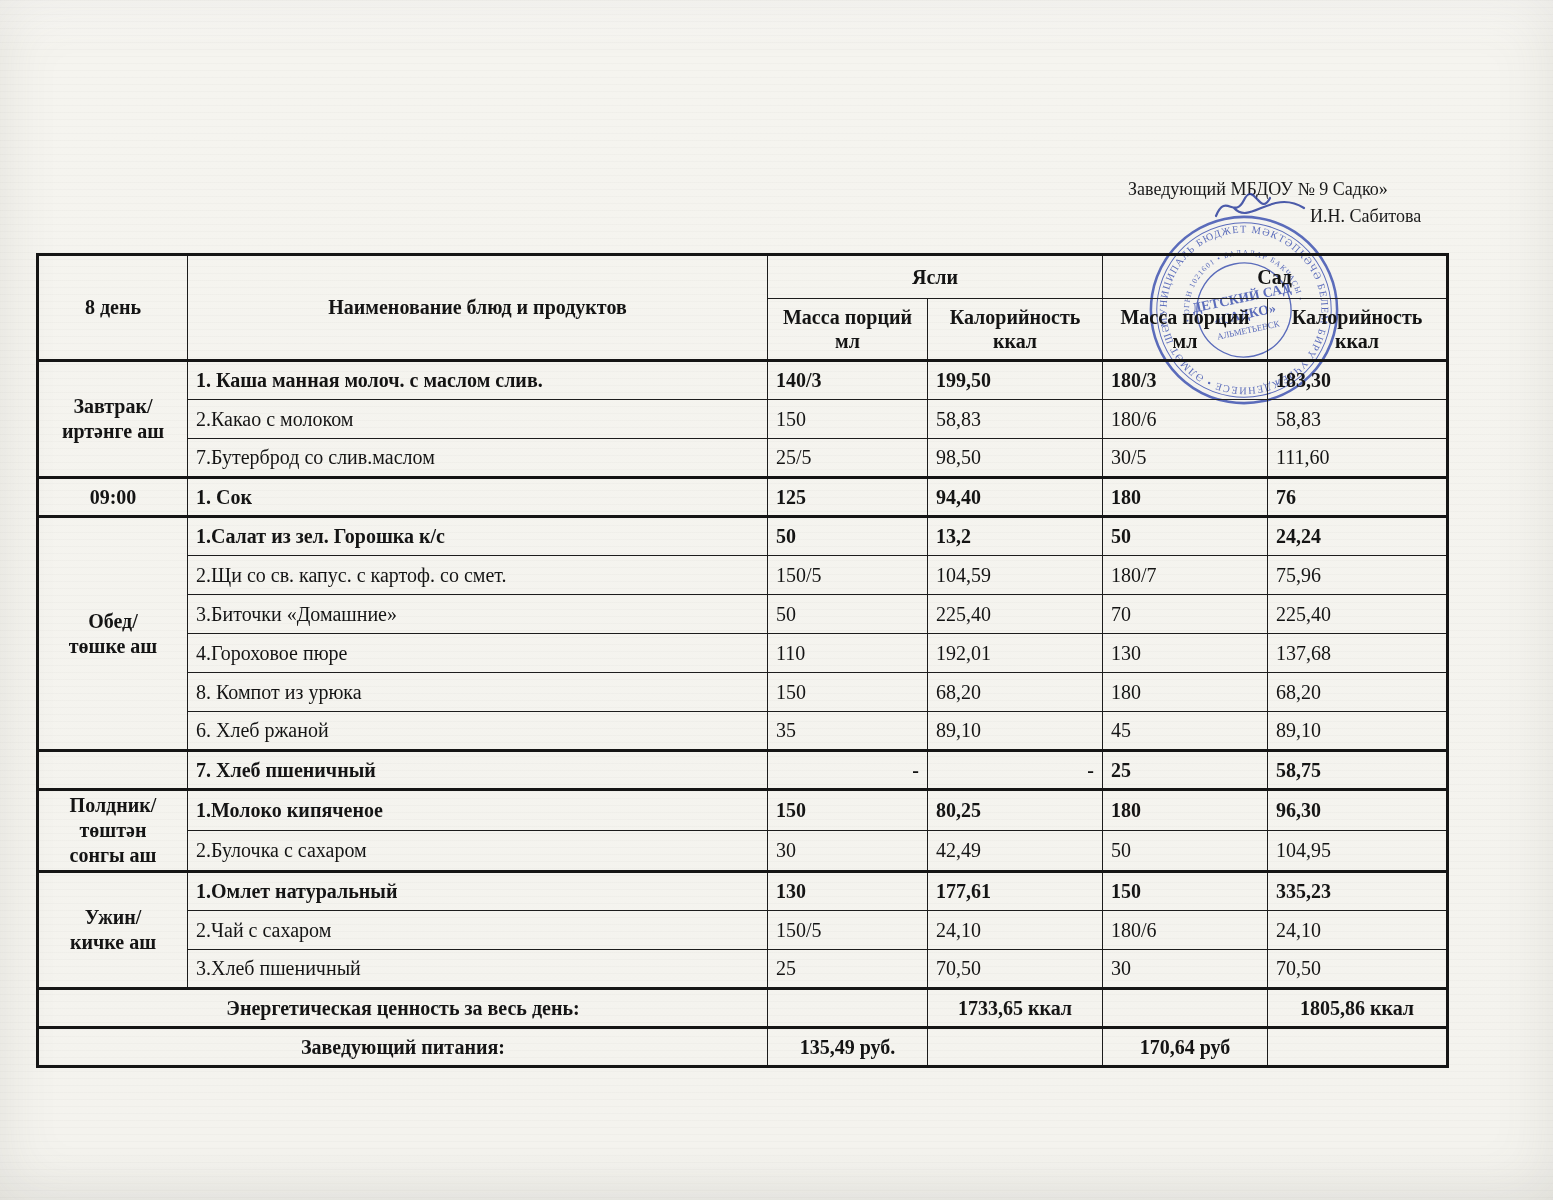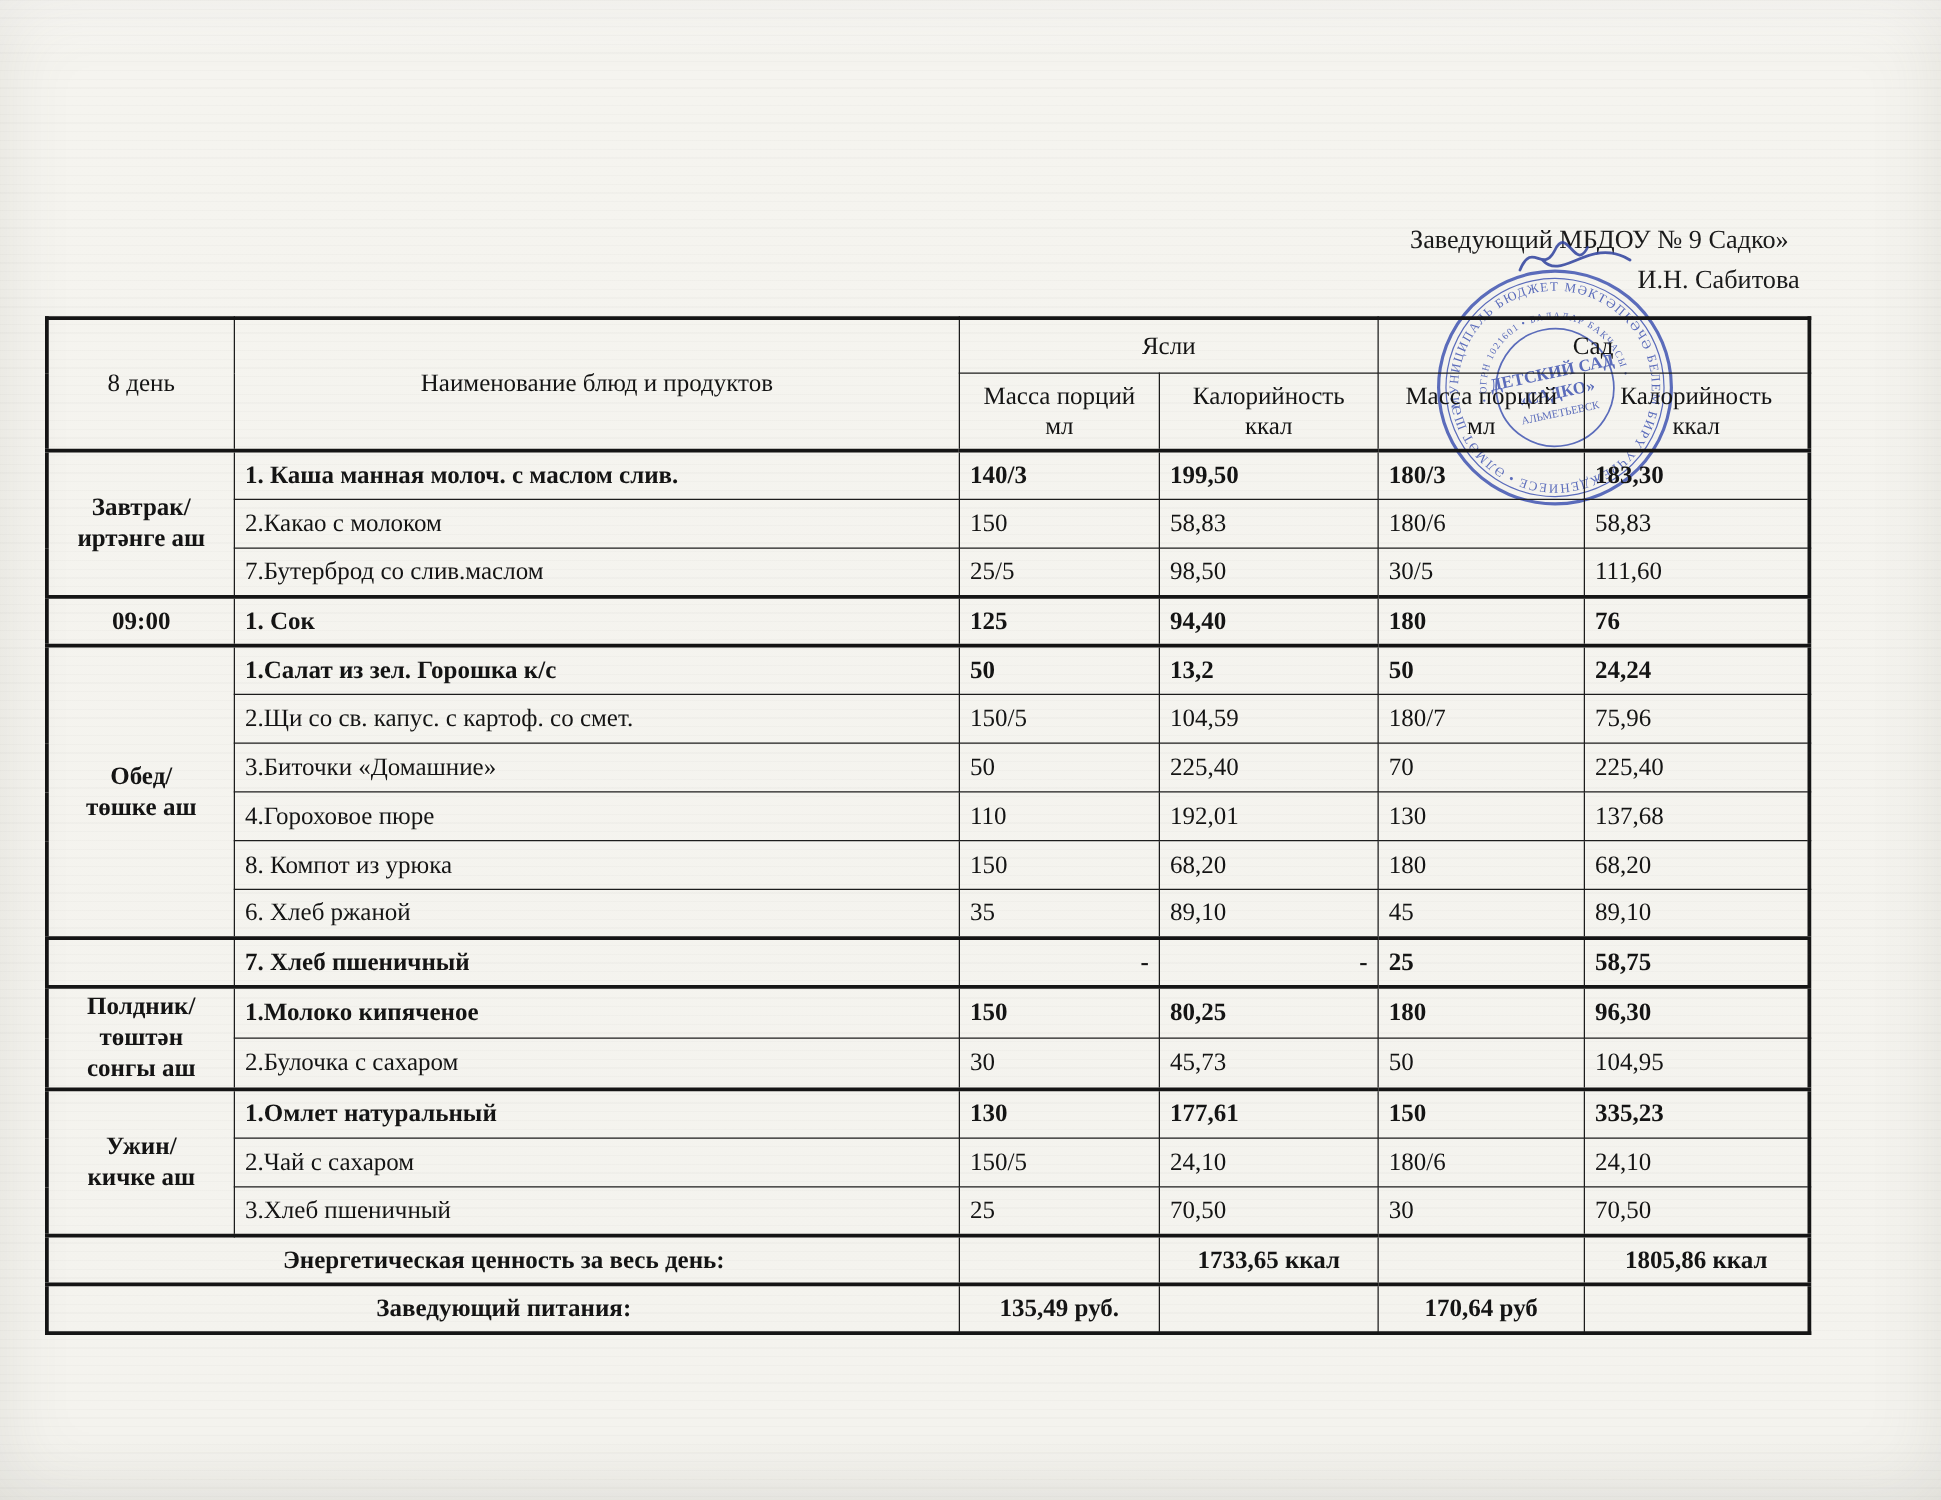--- a/index.html
+++ b/index.html
@@ -15,21 +15,21 @@
     background: linear-gradient(180deg, #fbfaf7 0%, #f5f4ef 4%, #f4f3ee 96%, #efeee9 100%);
     box-shadow: inset 0 0 60px rgba(90,90,85,0.12);
   }
   .scan-noise {
     position: absolute; inset: 0; pointer-events: none;
     background: repeating-linear-gradient(180deg, rgba(60,60,60,0.035) 0 1px, transparent 1px 7px);
     opacity: .7;
   }
   .approver {
     position: absolute; left: 1128px; top: 176px;
-    font-size: 21px; color: #1a1a1a; line-height: 1.5;
+    font-size: 18px; color: #1a1a1a; line-height: 1.5;
   }
   .approver .name { padding-left: 182px; }
   .signature {
     position: absolute; left: 1212px; top: 186px; width: 96px; height: 42px;
   }
   .stamp {
     position: absolute; left: 1146px; top: 212px; width: 196px; height: 196px;
     opacity: 0.82; transform: rotate(-12deg);
   }
   table.menu {
@@ -38,21 +38,21 @@
     border: 3px solid #151515;
   }
   .menu th, .menu td {
     border: 1.5px solid #1c1c1c;
     color: #141414;
     font-size: 20px;
     padding: 2px 8px;
     vertical-align: middle;
     overflow: hidden;
   }
-  .menu thead th { font-weight: normal; text-align: center; }
+  .menu thead th { font-weight: bold; text-align: center; }
   .menu thead tr.top th { height: 44px; }
   .menu thead tr.sub th { height: 62px; white-space: pre-line; line-height: 1.2; border-bottom: 3px solid #151515; }
   .menu tbody td { height: 39px; }
   .glabel { font-weight: bold; text-align: center; white-space: pre-line; line-height: 1.25; }
   .dish { text-align: left; padding-left: 8px; }
   .val { text-align: left; padding-left: 8px; }
   .ta-r { text-align: right; padding-right: 14px; }
   tr.thick-top td { border-top: 3px solid #151515; font-weight: bold; }
   .flabel { font-weight: bold; text-align: center; padding-right: 10px; height: 40px; }
   .fval { font-weight: bold; text-align: center; height: 40px; }
@@ -220,21 +220,21 @@
 сонгы аш</td>
       <td class="dish">1.Молоко кипяченое</td>
       <td class="val">150</td>
       <td class="val">80,25</td>
       <td class="val">180</td>
       <td class="val">96,30</td>
     </tr>
     <tr>
       <td class="dish">2.Булочка с сахаром</td>
       <td class="val">30</td>
-      <td class="val">45,73</td>
+      <td class="val">42,49</td>
       <td class="val">50</td>
       <td class="val">104,95</td>
     </tr>
   </tbody>
 
   <tbody>
     <tr class="thick-top">
       <td class="glabel" rowspan="3">Ужин/
 кичке аш</td>
       <td class="dish">1.Омлет натуральный</td>

